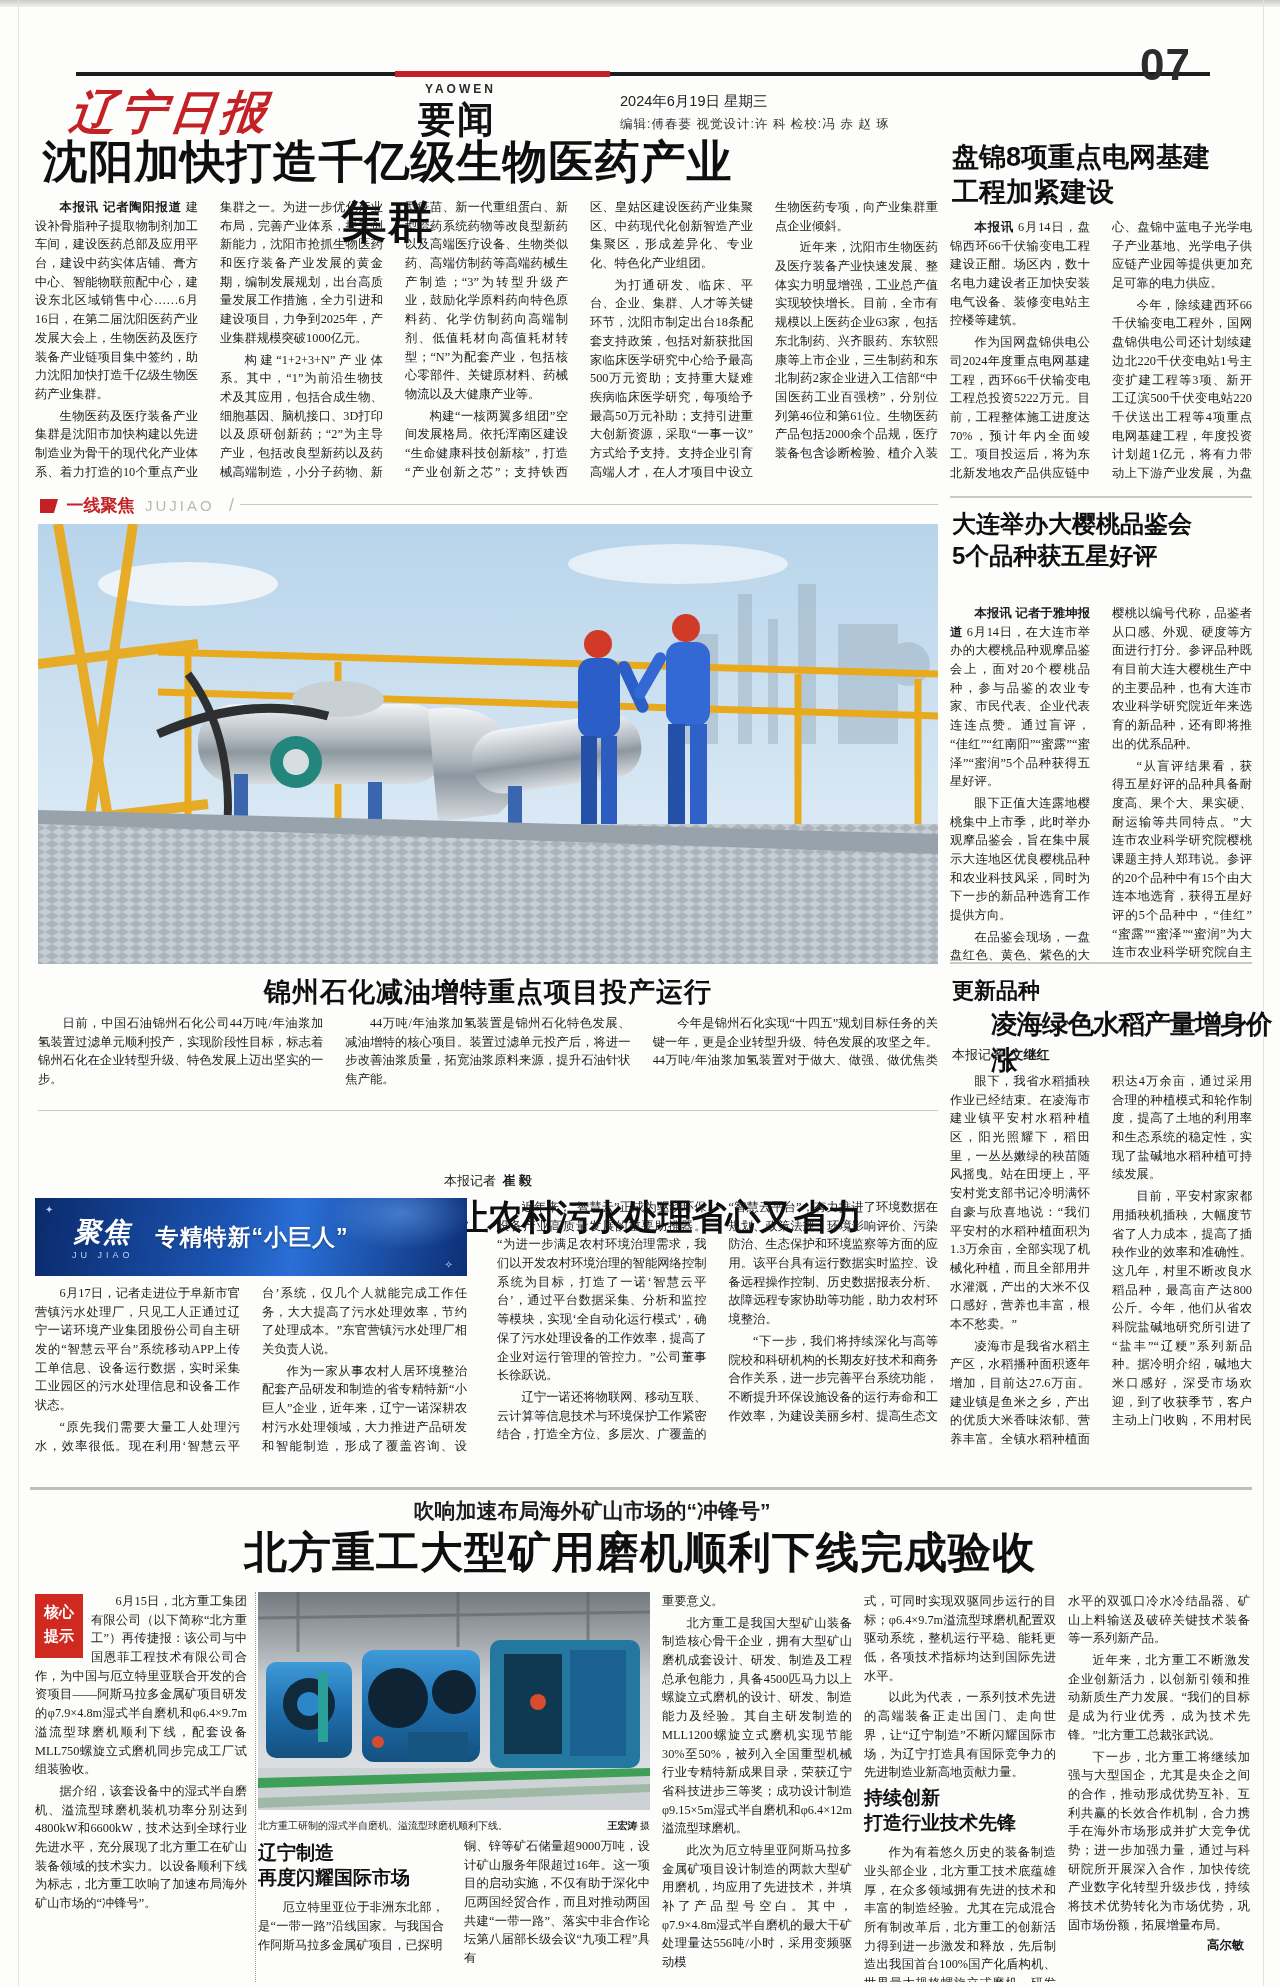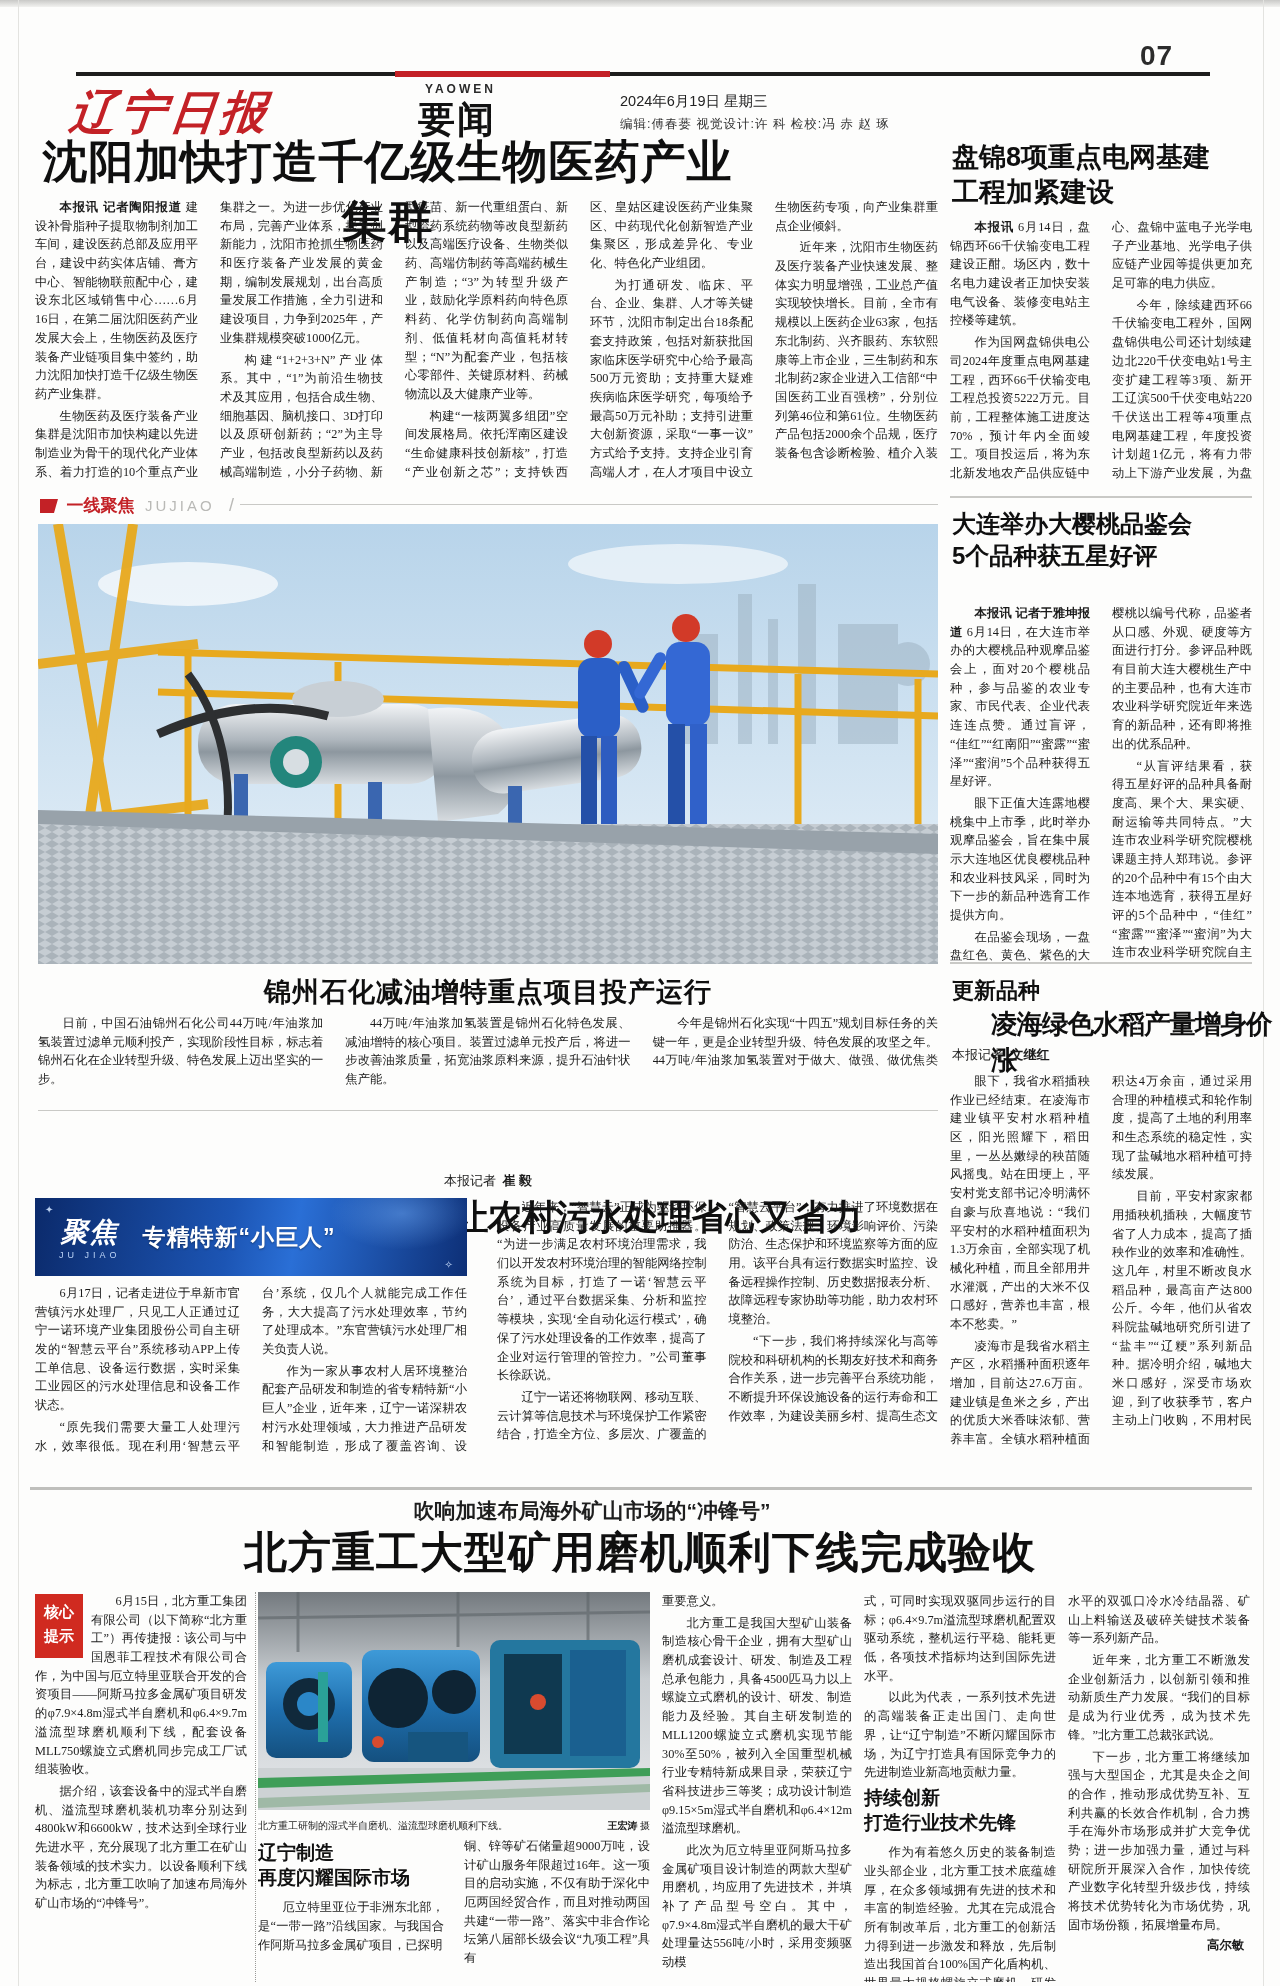--- a/index.html
+++ b/index.html
@@ -12,21 +12,21 @@
   
   .rule-main{position:absolute;left:76px;top:72px;width:1134px;height:4px;background:#1d1d1d;}
   .rule-red{position:absolute;left:395px;top:71px;width:215px;height:6px;background:#c32126;}
   .masthead{position:absolute;left:70px;top:82px;width:310px;font-family:"DejaVu Serif",serif;
             font-size:46px;font-weight:bold;font-style:italic;color:#c32126;letter-spacing:4px;
             transform:skewX(-6deg);white-space:nowrap;}
   .sec-en{position:absolute;left:425px;top:82px;font-size:12px;letter-spacing:3px;color:#2a2a2a;font-weight:bold;}
   .sec-cn{position:absolute;left:418px;top:95px;font-size:37px;font-weight:900;color:#111;letter-spacing:2px;}
   .dateline{position:absolute;left:620px;top:92px;font-size:14.5px;color:#222;}
   .staffline{position:absolute;left:620px;top:116px;font-size:12.5px;color:#333;letter-spacing:1px;}
-  .pageno{position:absolute;left:1140px;top:40px;font-size:28px;font-weight:600;color:#2c2c2c;letter-spacing:1px;}
+  .pageno{position:absolute;left:1140px;top:40px;font-size:44px;font-weight:600;color:#2c2c2c;letter-spacing:1px;}
   
   .para{font-family:"Liberation Serif",serif;font-size:12.3px;line-height:1.52;text-align:justify;
         text-indent:2em;margin:0 0 3px;color:#1b1b1b;}
   .para.noind{text-indent:0;}
   .lead{font-family:"Liberation Sans",sans-serif;font-weight:bold;font-size:12.3px;}
   .cols{column-gap:22px;column-fill:auto;overflow:hidden;}
   .h-black{font-weight:900;color:#0f0f0f;font-family:"Liberation Sans",sans-serif;}
   .byl-right{font-family:"Liberation Serif",serif;font-size:12.3px;text-align:right;margin:2px 6px 0 0;}
   .byl-right b{font-family:"Liberation Sans",sans-serif;}
   .thinrule{position:absolute;background:#c9c9c6;height:2px;}
@@ -36,21 +36,21 @@
                 border-bottom:14px solid transparent;}
   .jj-cn{font-size:17px;font-weight:900;color:#c32126;margin-left:8px;}
   .jj-en{font-size:15px;color:#b9b9b6;letter-spacing:3px;margin-left:6px;}
   .jj-slash{color:#b9b9b6;font-size:18px;margin-left:10px;}
   
   .banner{position:absolute;left:35px;top:0;width:432px;height:78px;
           background:radial-gradient(120px 60px at 85% 20%,rgba(120,180,255,.45),transparent 60%),
                      linear-gradient(100deg,#0b2a6b 0%,#1c55b4 45%,#2a6fd6 60%,#0d2f76 100%);
           color:#fff;display:flex;align-items:center;overflow:hidden;}
   .banner .spark{position:absolute;color:#cfe3ff;font-size:10px;opacity:.9;}
-  .ban-tag{margin-left:24px;text-align:center;}
+  .ban-tag{margin-left:37px;text-align:center;}
   .ban-tag-cn{font-size:27px;font-weight:900;letter-spacing:2px;font-style:italic;}
   .ban-tag-en{font-size:9px;letter-spacing:4px;color:#bcd4f7;}
   .ban-title{font-size:23px;font-weight:900;margin-left:22px;letter-spacing:1px;text-shadow:0 1px 2px rgba(0,0,0,.4);}
   
   .core{float:left;width:48px;height:58px;background:#d02a20;color:#fff;text-align:center;
         font-weight:900;font-size:15px;line-height:1.6;padding-top:6px;margin:2px 8px 2px 0;position:relative;}
   .core:before{content:"";position:absolute;left:-6px;top:0;border-right:6px solid #d02a20;
                border-bottom:10px solid transparent;}
   
   .subhead{font-family:"Liberation Sans",sans-serif;font-weight:900;font-size:19px;color:#111;

